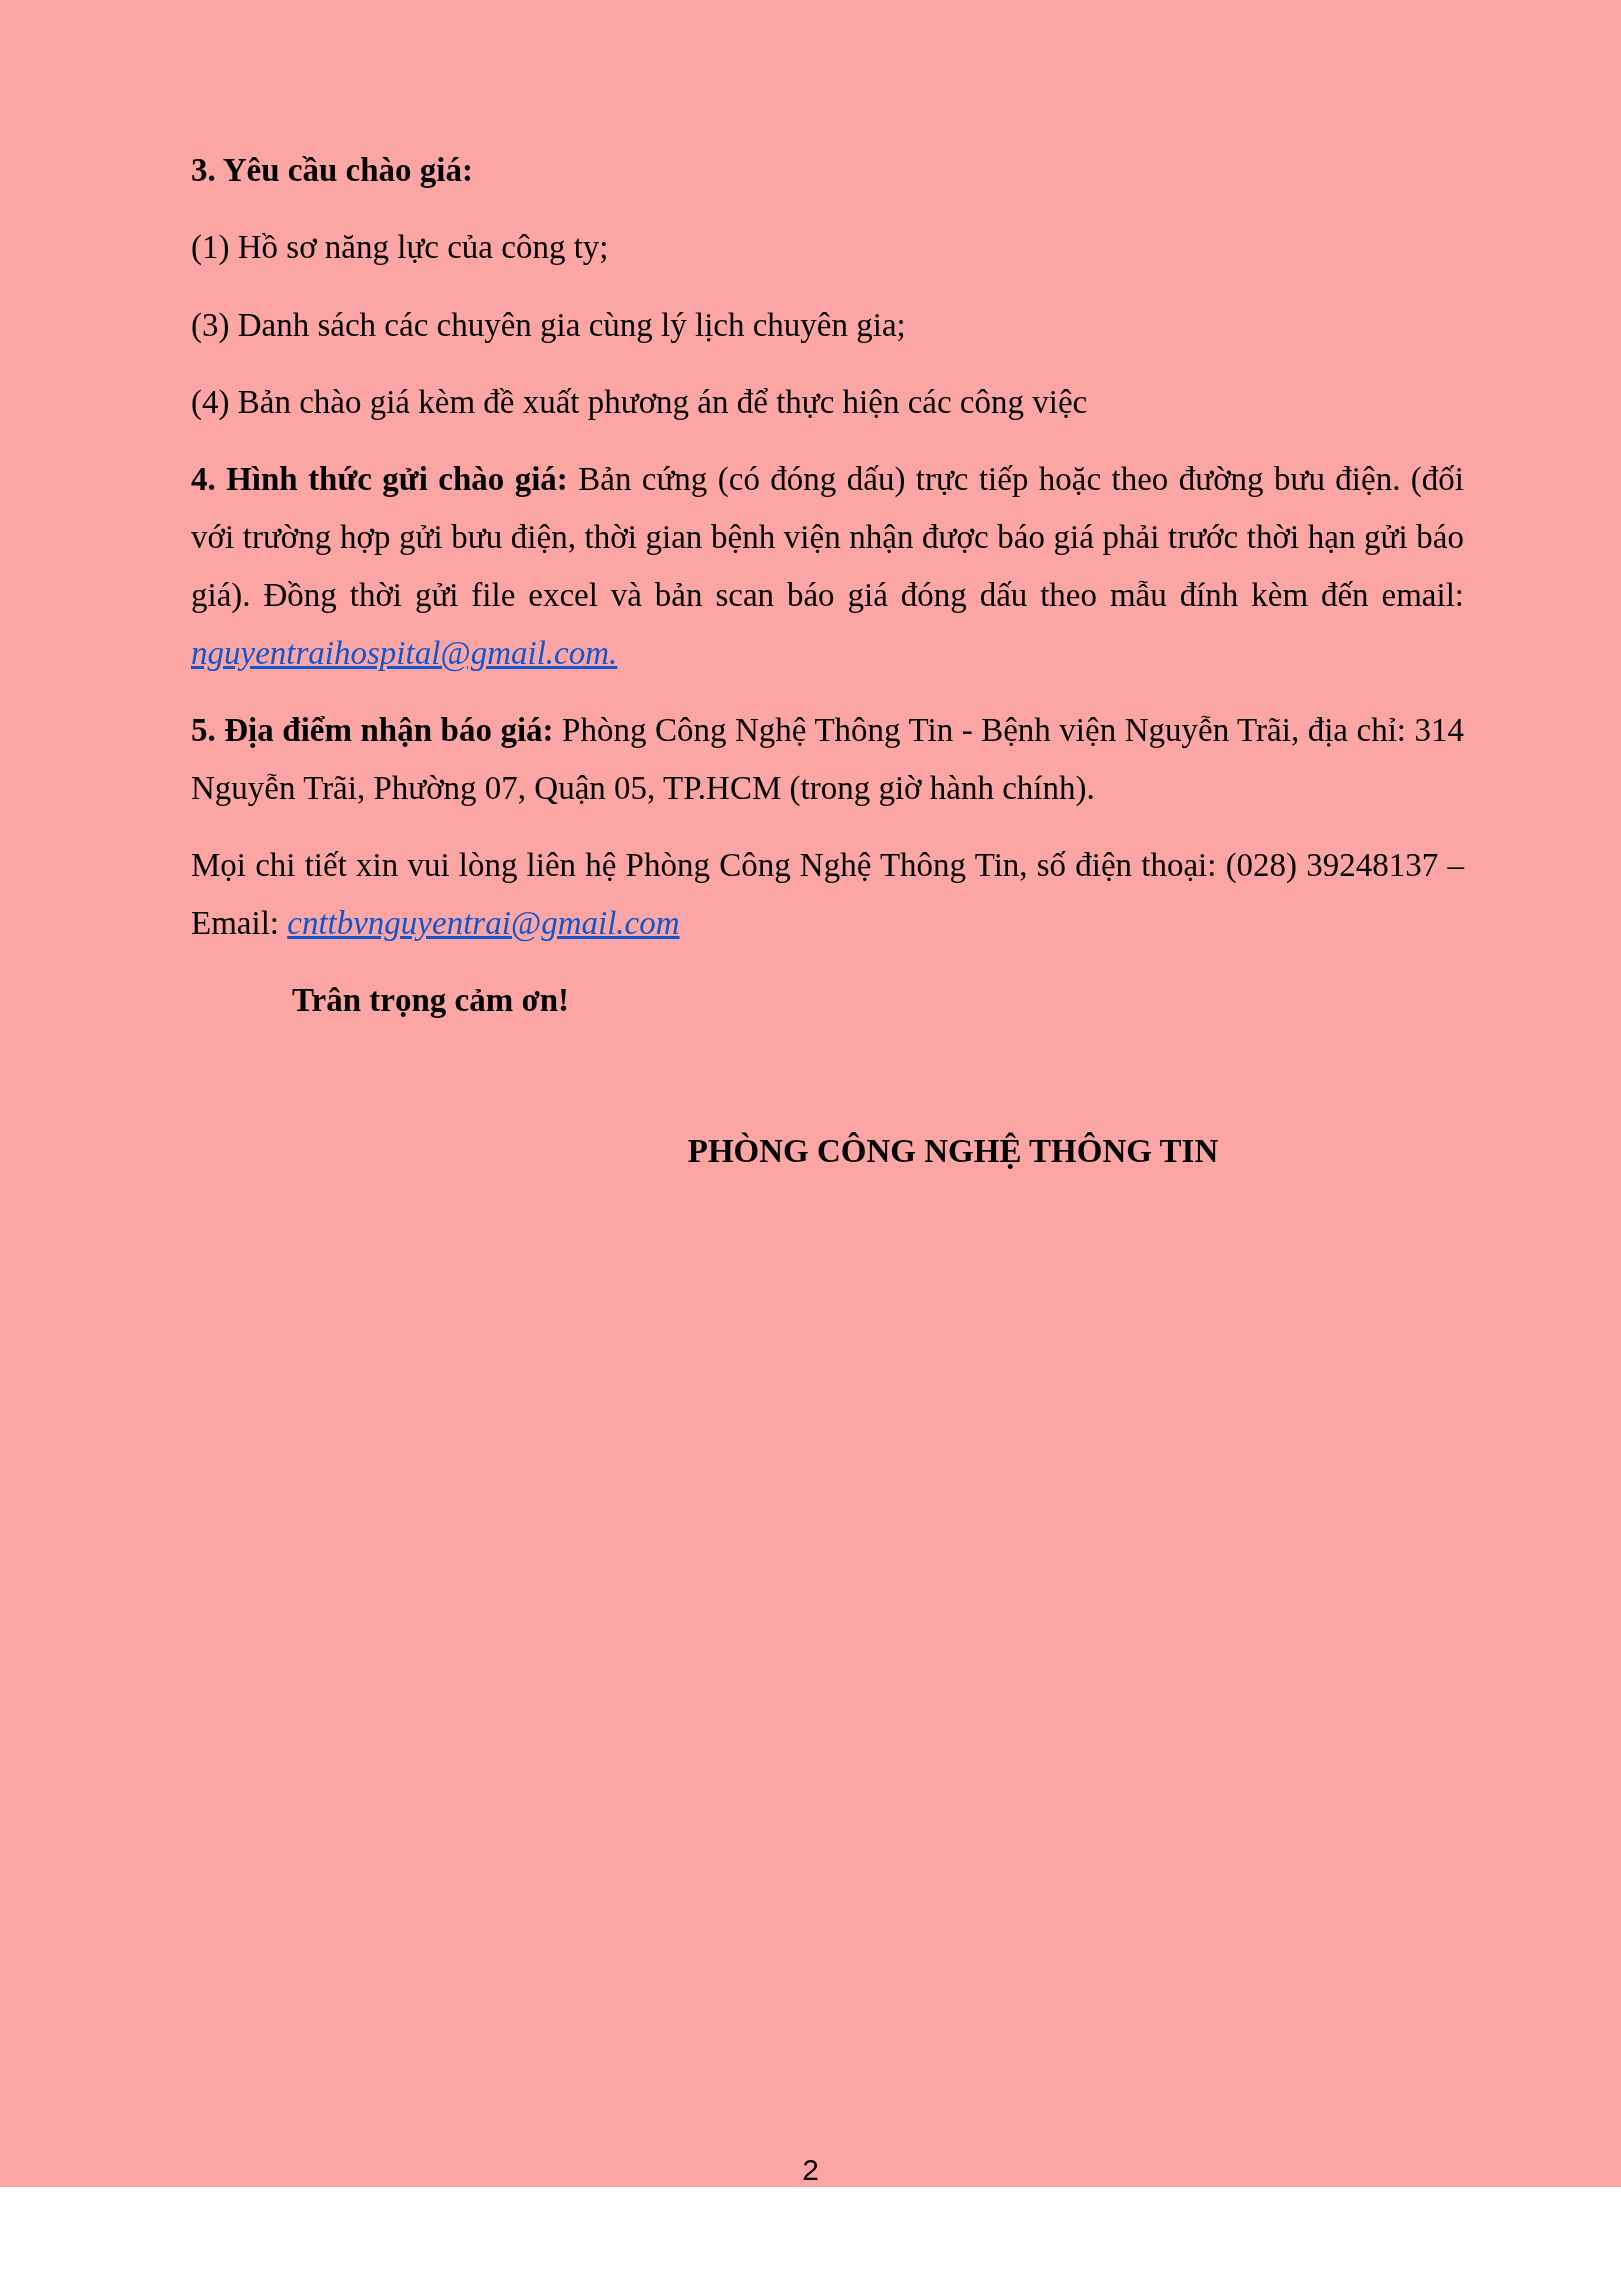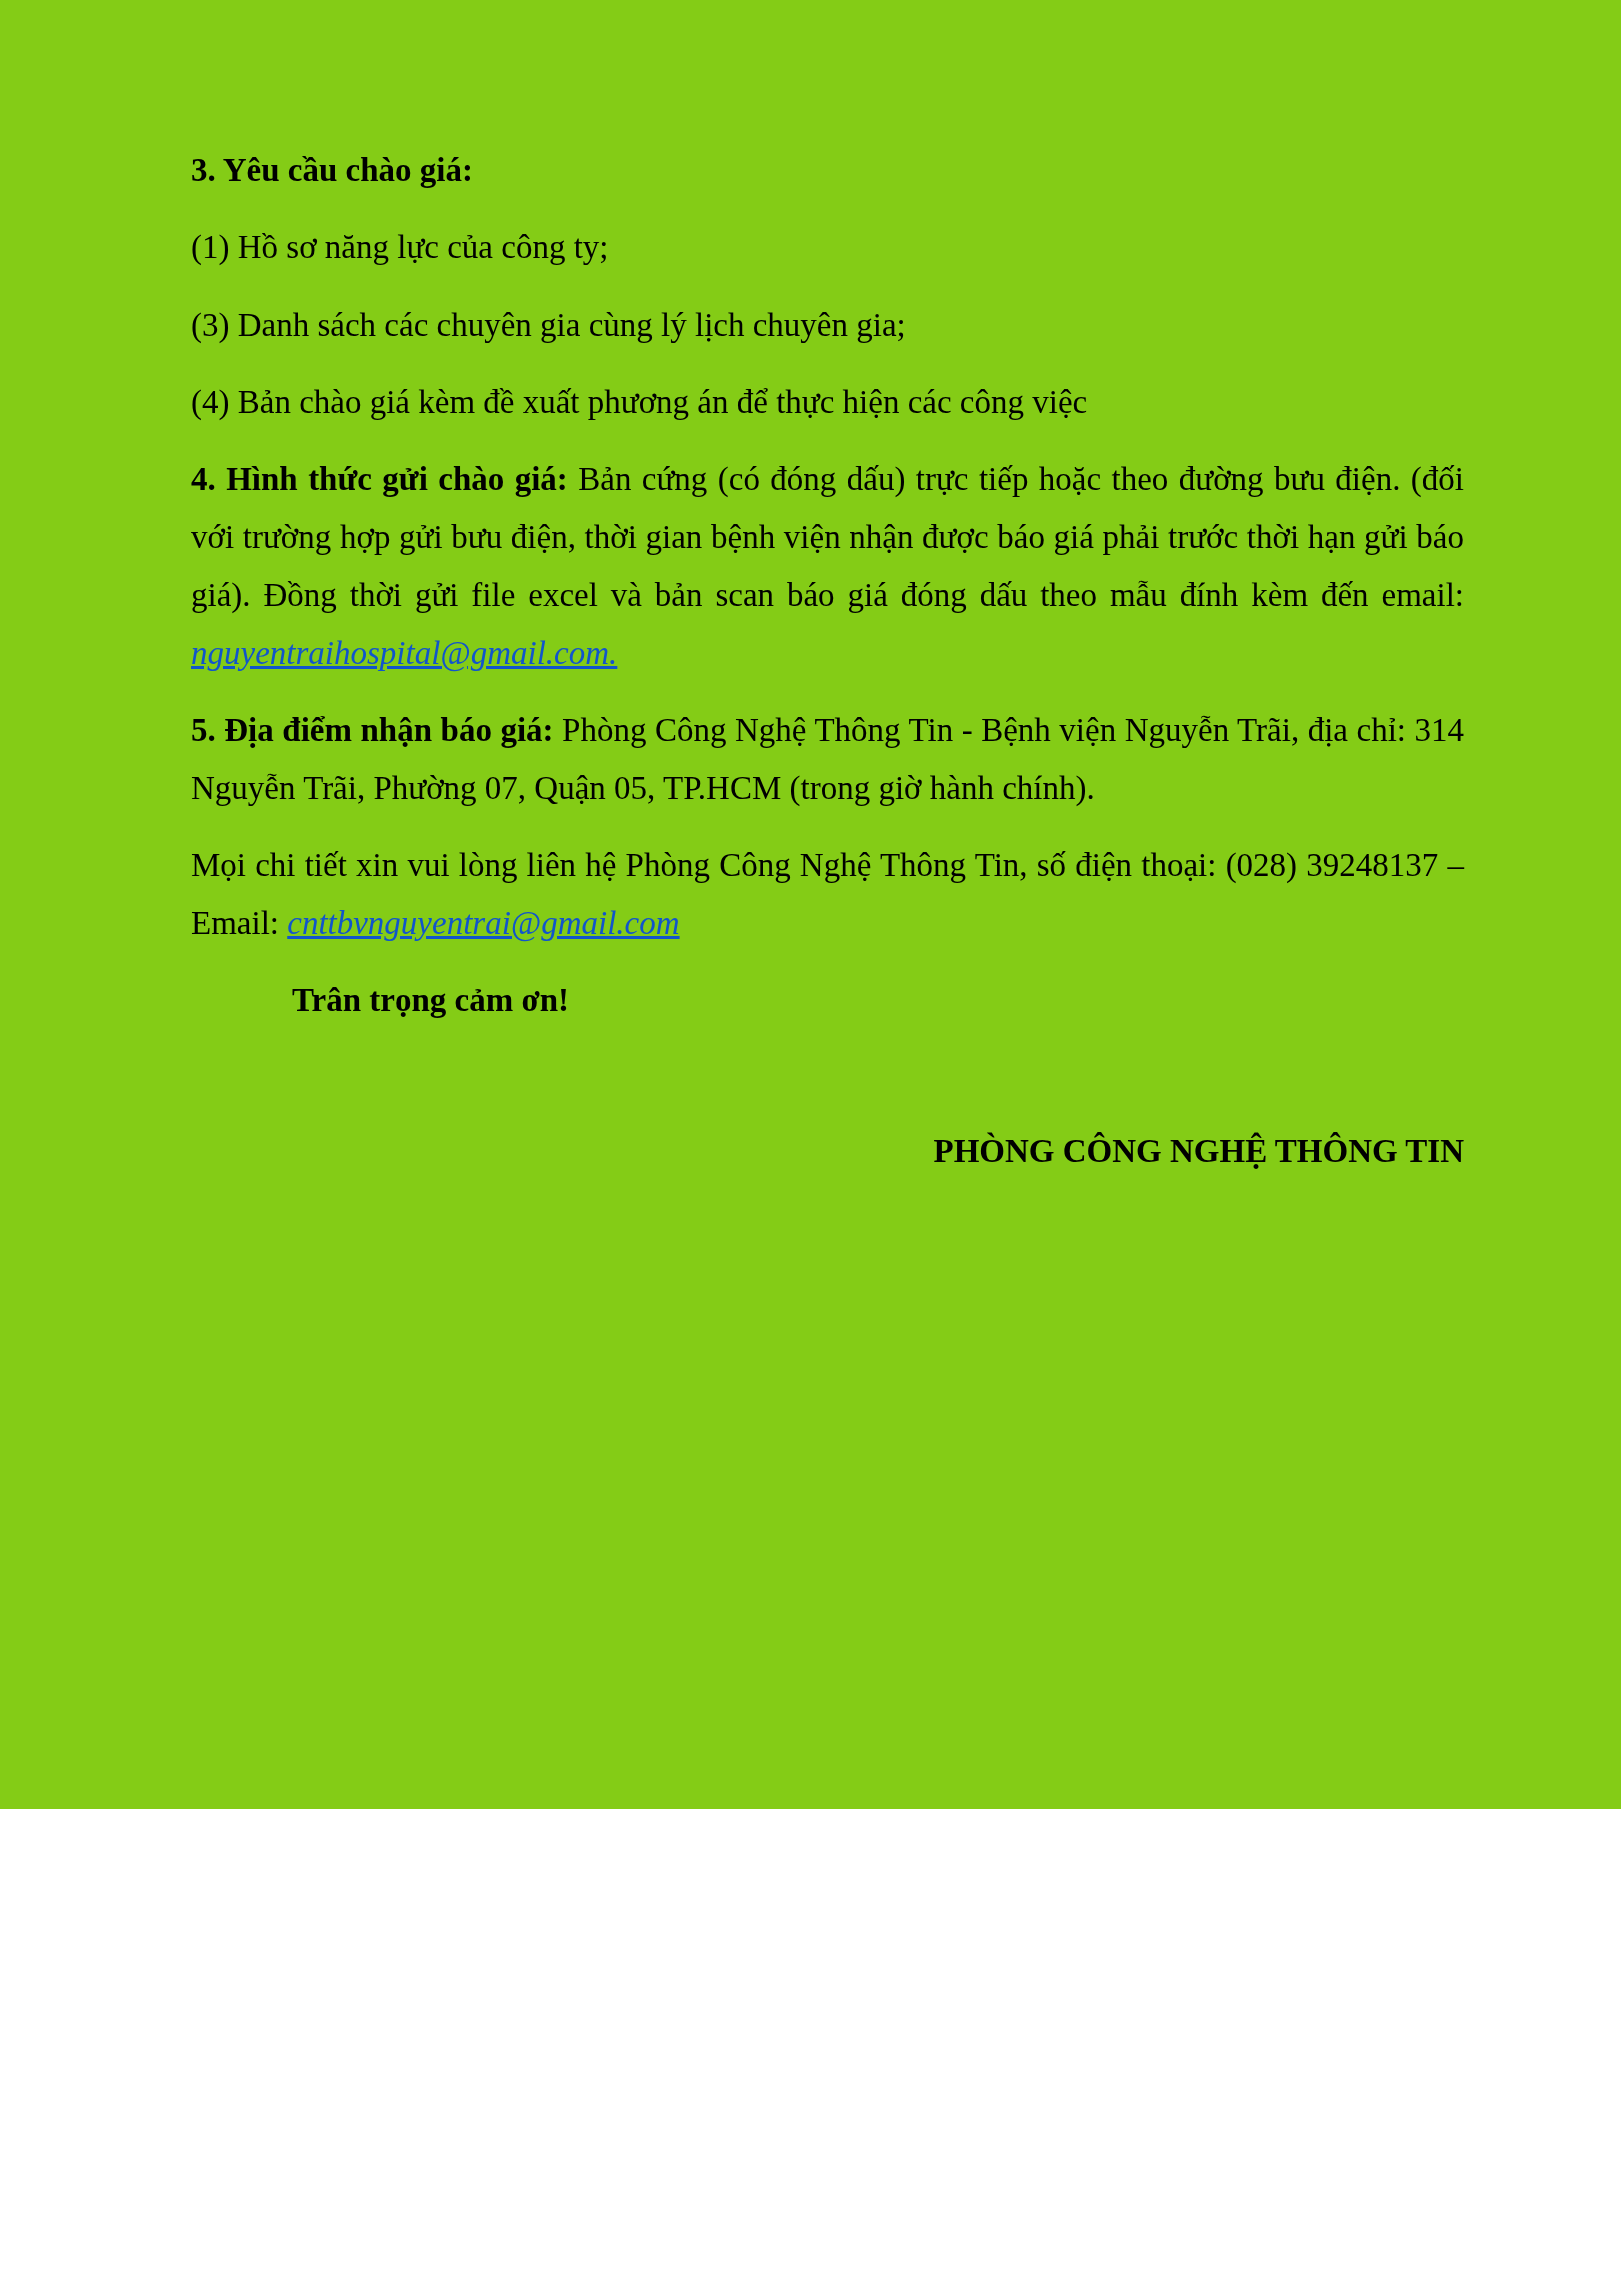--- a/index.html
+++ b/index.html
@@ -3,22 +3,22 @@
 <meta charset="utf-8">
 <style>
   html, body {
     margin: 0;
     padding: 0;
     background: #ffffff;
   }
   .page {
     position: relative;
     width: 1621px;
-    height: 1809px;
-    background: #84cc16;
+    height: 2187px;
+    background: #fca5a5;
     color: #000000;
     font-family: "Liberation Serif", "DejaVu Serif", serif;
     font-size: 33px;
     line-height: 1.75;
     box-sizing: border-box;
     padding: 142px 157px 0 191px;
     overflow: hidden;
   }
   .para {
     margin: 0 0 19.6px 0;
@@ -35,21 +35,21 @@
   .thanks {
     margin: 0 0 19.6px 0;
     font-weight: bold;
     text-align: left;
     text-indent: 101px;
   }
   .signature {
     margin-top: 93px;
     margin-left: 251px;
     font-weight: bold;
-    text-align: right;
+    text-align: center;
     font-family: Liberation Serif, serif;
   }
   .page-number {
     position: absolute;
     top: 2152px;
     left: 0;
     right: 0;
     text-align: center;
     font-family: "Liberation Sans", "DejaVu Sans", sans-serif;
     font-size: 30px;

